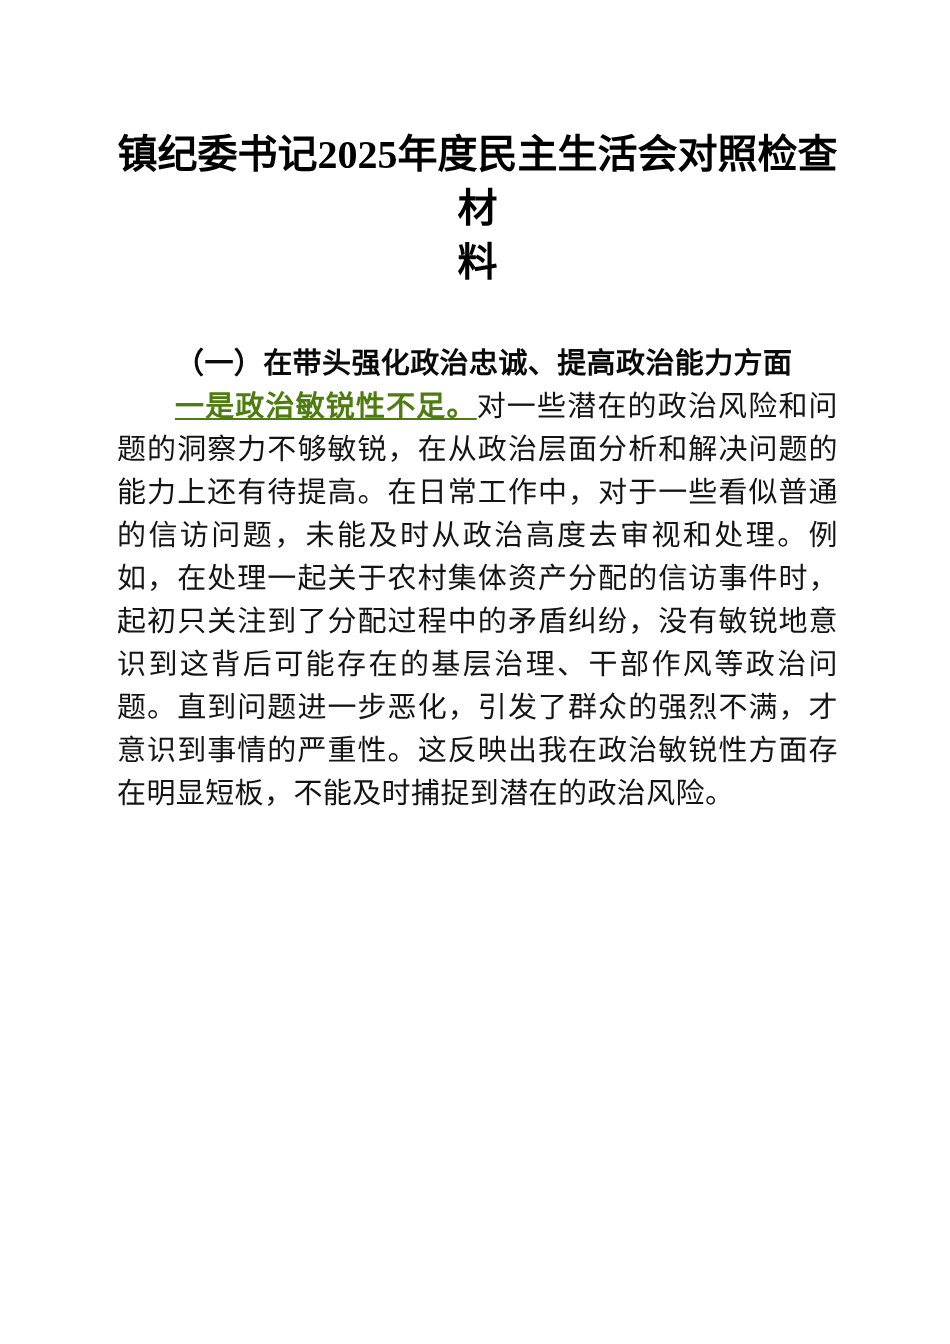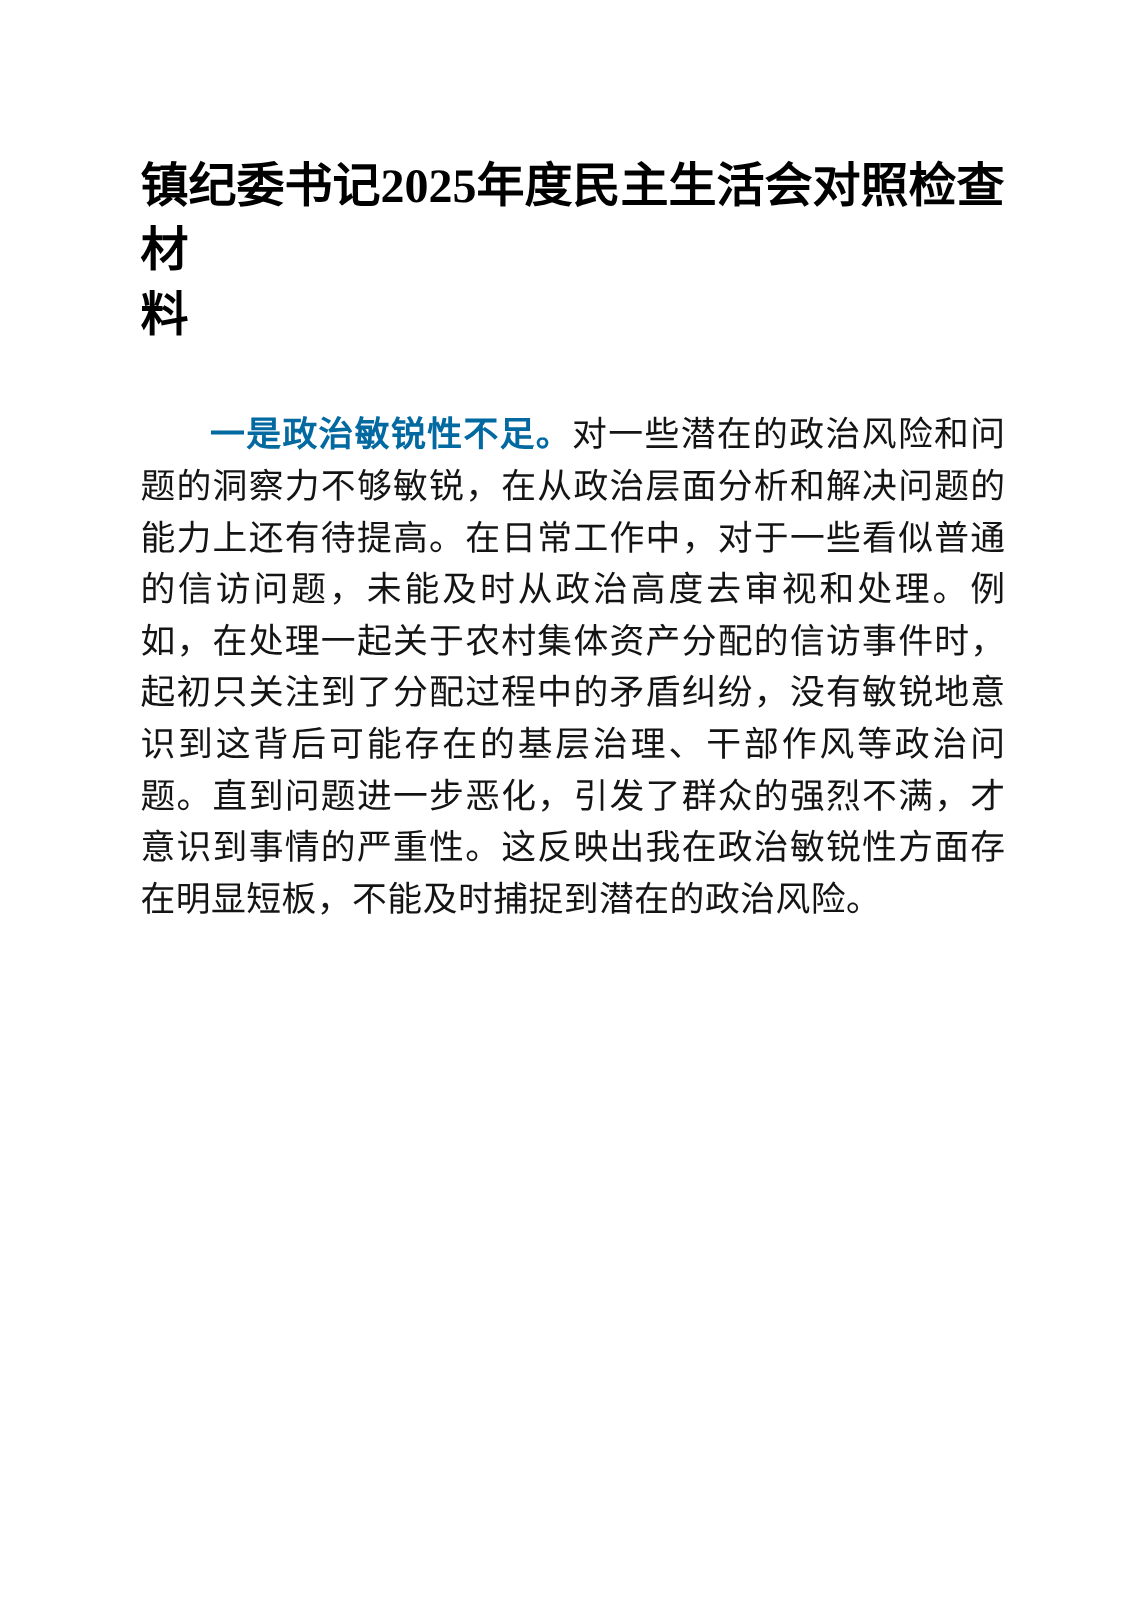--- a/index.html
+++ b/index.html
@@ -36,20 +36,21 @@
 
   
   .doc-title {
     margin: 0;
     padding: 0;
     padding-top: 128px;
     font-family: "Liberation Serif", "DejaVu Serif", serif;
     font-size: 40px;
     line-height: 54px;
     font-weight: 700;
+    text-align: center;
     letter-spacing: 0px;
     color: #000000;
     word-break: break-all;
   }
 
   
   .title-gap {
     height: 52px;
   }
 
@@ -94,35 +95,37 @@
     color: #0a0a0a;
     text-indent: 58px;
     text-align: left;
     letter-spacing: 0.4px;
     word-break: break-all;
   }
 
   
   .lead {
     font-weight: 700;
-    color: #0369a1;
+    color: #4d7c0f;
+    text-decoration: underline;
   }
 </style>
 </head>
 <body>
 
 <div class="page">
   <div class="page-body">
 
     <h1 class="doc-title">
       <span>镇纪委书记2025年度民主生活会对照检查材</span><br>
       <span>料</span>
     </h1>
 
     <div class="title-gap"></div>
 
 
 
+    <p class="heading-2">（一）在带头强化政治忠诚、提高政治能力方面</p>
 
     <p class="para"><span class="lead">一是政治敏锐性不足。</span><span>对一些潜在的政治风险和问题的洞察力不够敏锐，在从政治层面分析和解决问题的能力上还有待提高。在日常工作中，对于一些看似普通的信访问题，未能及时从政治高度去审视和处理。例如，在处理一起关于农村集体资产分配的信访事件时，起初只关注到了分配过程中的矛盾纠纷，没有敏锐地意识到这背后可能存在的基层治理、干部作风等政治问题。直到问题进一步恶化，引发了群众的强烈不满，才意识到事情的严重性。这反映出我在政治敏锐性方面存在明显短板，不能及时捕捉到潜在的政治风险。</span></p>
 
   </div>
 </div>
 
 </body></html>

